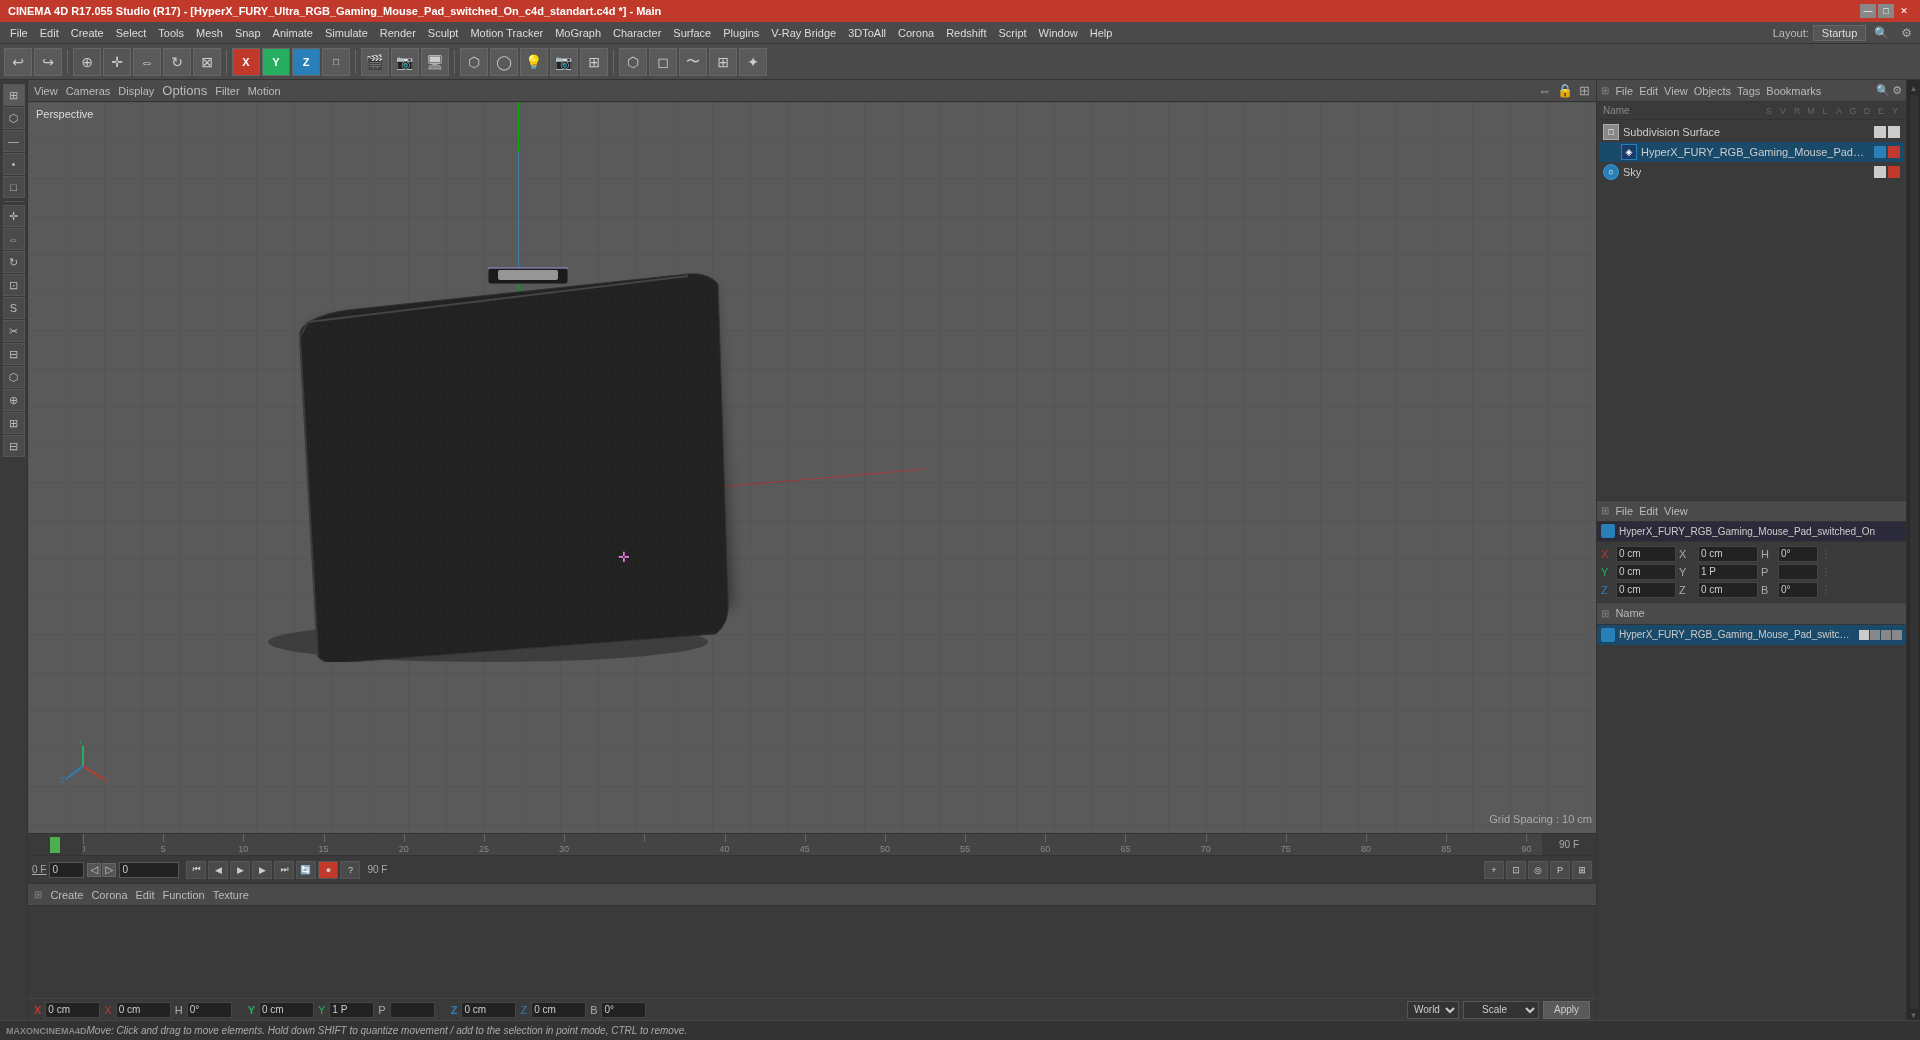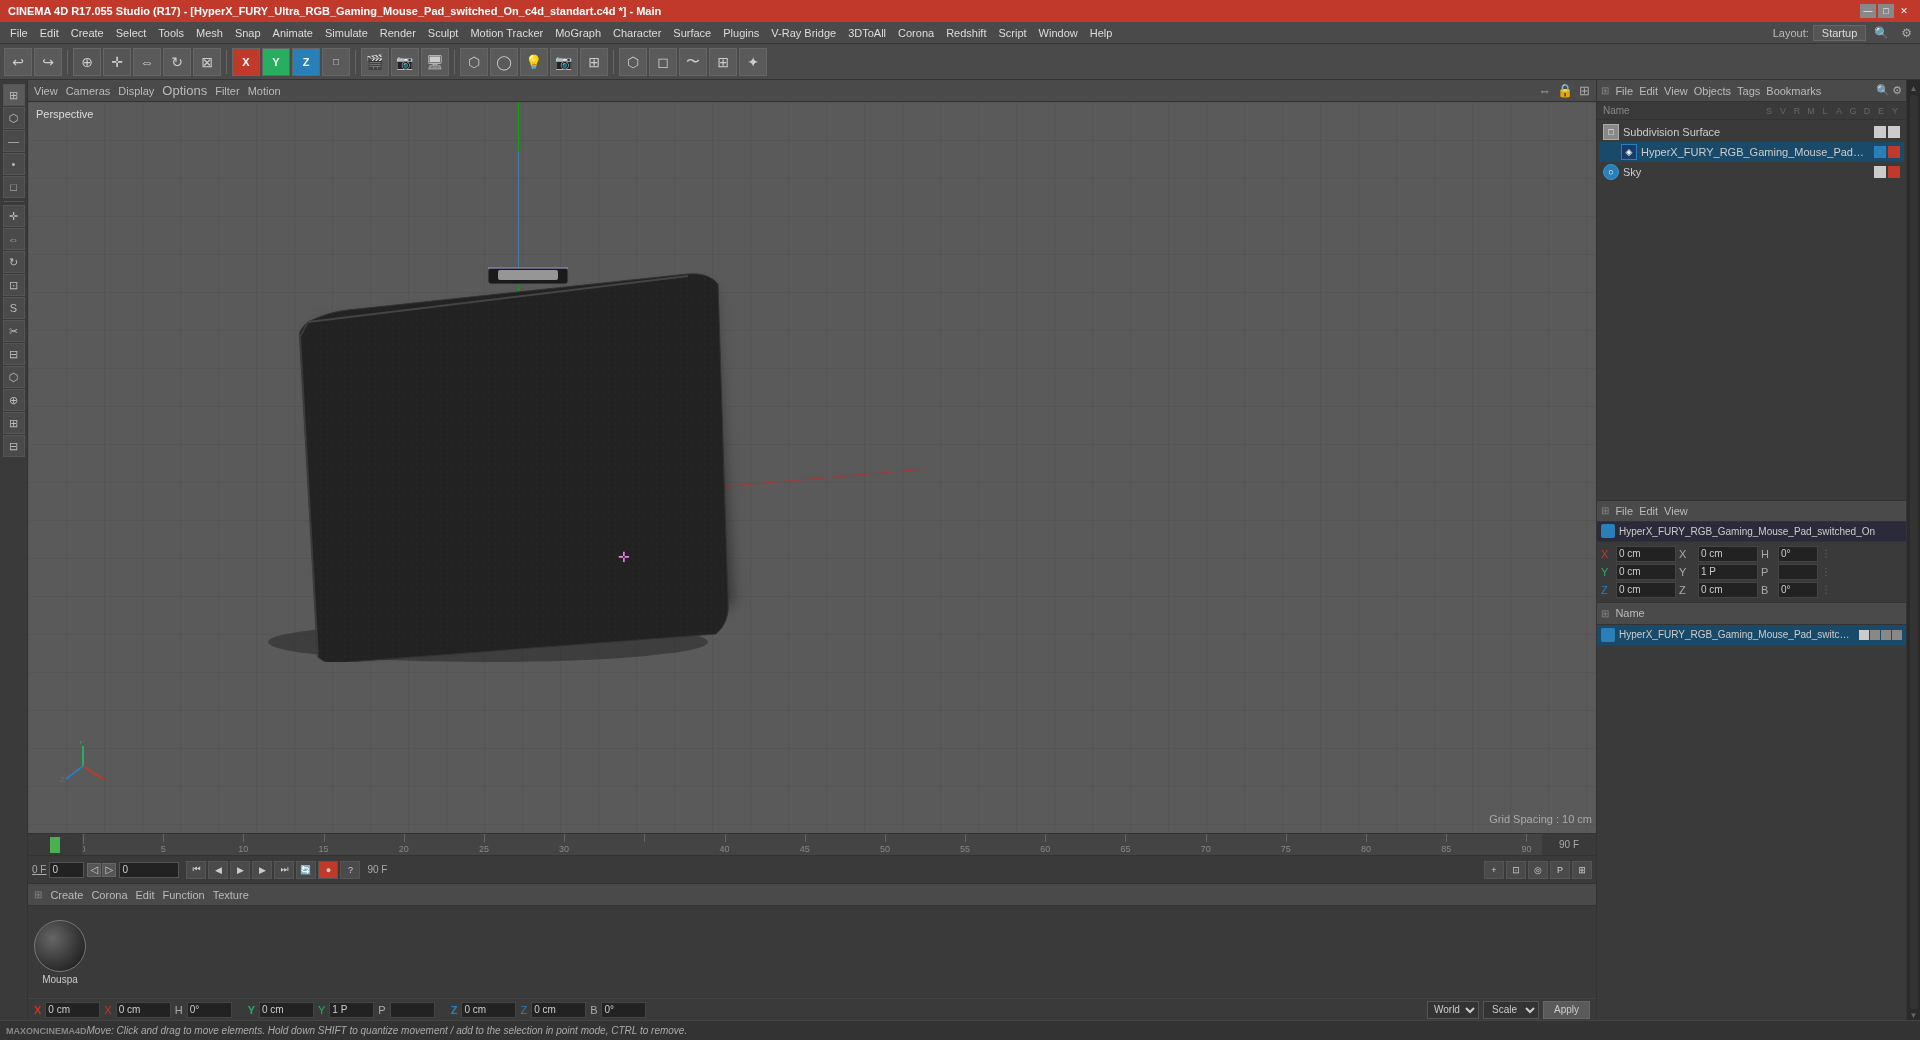--- a/index.html
+++ b/index.html
@@ -298,26 +298,20 @@
 
       <div style="height:22px;background:#4a4a4a;display:flex;align-items:center;padding:0 6px;gap:8px;border-bottom:1px solid #333;">
         <span style="font-size:10px;color:#888;">⊞</span>
         <span style="font-size:11px;color:#bbb;cursor:pointer;">Create</span>
         <span style="font-size:11px;color:#bbb;cursor:pointer;">Corona</span>
         <span style="font-size:11px;color:#bbb;cursor:pointer;">Edit</span>
         <span style="font-size:11px;color:#bbb;cursor:pointer;">Function</span>
         <span style="font-size:11px;color:#bbb;cursor:pointer;">Texture</span>
       </div>
 
-      <div style="flex:1;display:flex;align-items:center;padding:6px;gap:6px;">
-        <div style="display:flex;flex-direction:column;align-items:center;cursor:pointer;">
-          <div style="width:52px;height:52px;border-radius:50%;background:radial-gradient(circle at 35% 35%, #666, #111);border:1px solid #777;"></div>
-          <span style="font-size:10px;color:#ccc;margin-top:2px;">Mouspa</span>
-        </div>
-      </div>
     </div>
 
     <div style="height:22px;background:#3a3a3a;border-top:1px solid #444;display:flex;align-items:center;padding:0 6px;gap:4px;">
 
       <span style="font-size:11px;color:#c0392b;font-weight:bold;">X</span>
       <input type="text" value="0 cm" style="width: 55px; height: 16px; background: rgb(34, 34, 34); border: 1px solid rgb(68, 68, 68); color: rgb(204, 204, 204); font-size: 10px; padding: 0px 2px;">
       <span style="font-size:11px;color:#c0392b;">X</span>
       <input type="text" value="0 cm" style="width: 55px; height: 16px; background: rgb(34, 34, 34); border: 1px solid rgb(68, 68, 68); color: rgb(204, 204, 204); font-size: 10px; padding: 0px 2px;">
       <span style="font-size:11px;color:#aaa;">H</span>
       <input type="text" value="0°" style="width: 45px; height: 16px; background: rgb(34, 34, 34); border: 1px solid rgb(68, 68, 68); color: rgb(204, 204, 204); font-size: 10px; padding: 0px 2px;">
@@ -332,21 +326,21 @@
       <span style="font-size:11px;color:#2980b9;font-weight:bold;">Z</span>
       <input type="text" value="0 cm" style="width: 55px; height: 16px; background: rgb(34, 34, 34); border: 1px solid rgb(68, 68, 68); color: rgb(204, 204, 204); font-size: 10px; padding: 0px 2px;">
       <span style="font-size:11px;color:#2980b9;">Z</span>
       <input type="text" value="0 cm" style="width: 55px; height: 16px; background: rgb(34, 34, 34); border: 1px solid rgb(68, 68, 68); color: rgb(204, 204, 204); font-size: 10px; padding: 0px 2px;">
       <span style="font-size:11px;color:#aaa;">B</span>
       <input type="text" value="0°" style="width: 45px; height: 16px; background: rgb(34, 34, 34); border: 1px solid rgb(68, 68, 68); color: rgb(204, 204, 204); font-size: 10px; padding: 0px 2px;">
       <span style="flex:1;"></span>
       <select style="height:18px;background:#333;border:1px solid #555;color:#ccc;font-size:10px;padding:0 2px;">
         <option>World</option>
       </select>
-      <select style="height:18px;background:#333;border:1px solid #555;color:#ccc;font-size:10px;padding:0 4px;">
+      <select style="height:18px;background:#333;border:1px solid #555;color:#ccc;font-size:10px;padding:0 14px;">
         <option>Scale</option>
       </select>
       <button style="height:18px;padding:0 10px;background:#5a5a5a;border:1px solid #666;color:#ccc;font-size:10px;cursor:pointer;">Apply</button>
     </div>
 
   </div>
 
   <div style="width:310px;background:#3a3a3a;display:flex;flex-direction:column;border-left:1px solid #333;">
 
     <div style="height:22px;background:#4a4a4a;display:flex;align-items:center;padding:0 4px;gap:6px;border-bottom:1px solid #333;">

